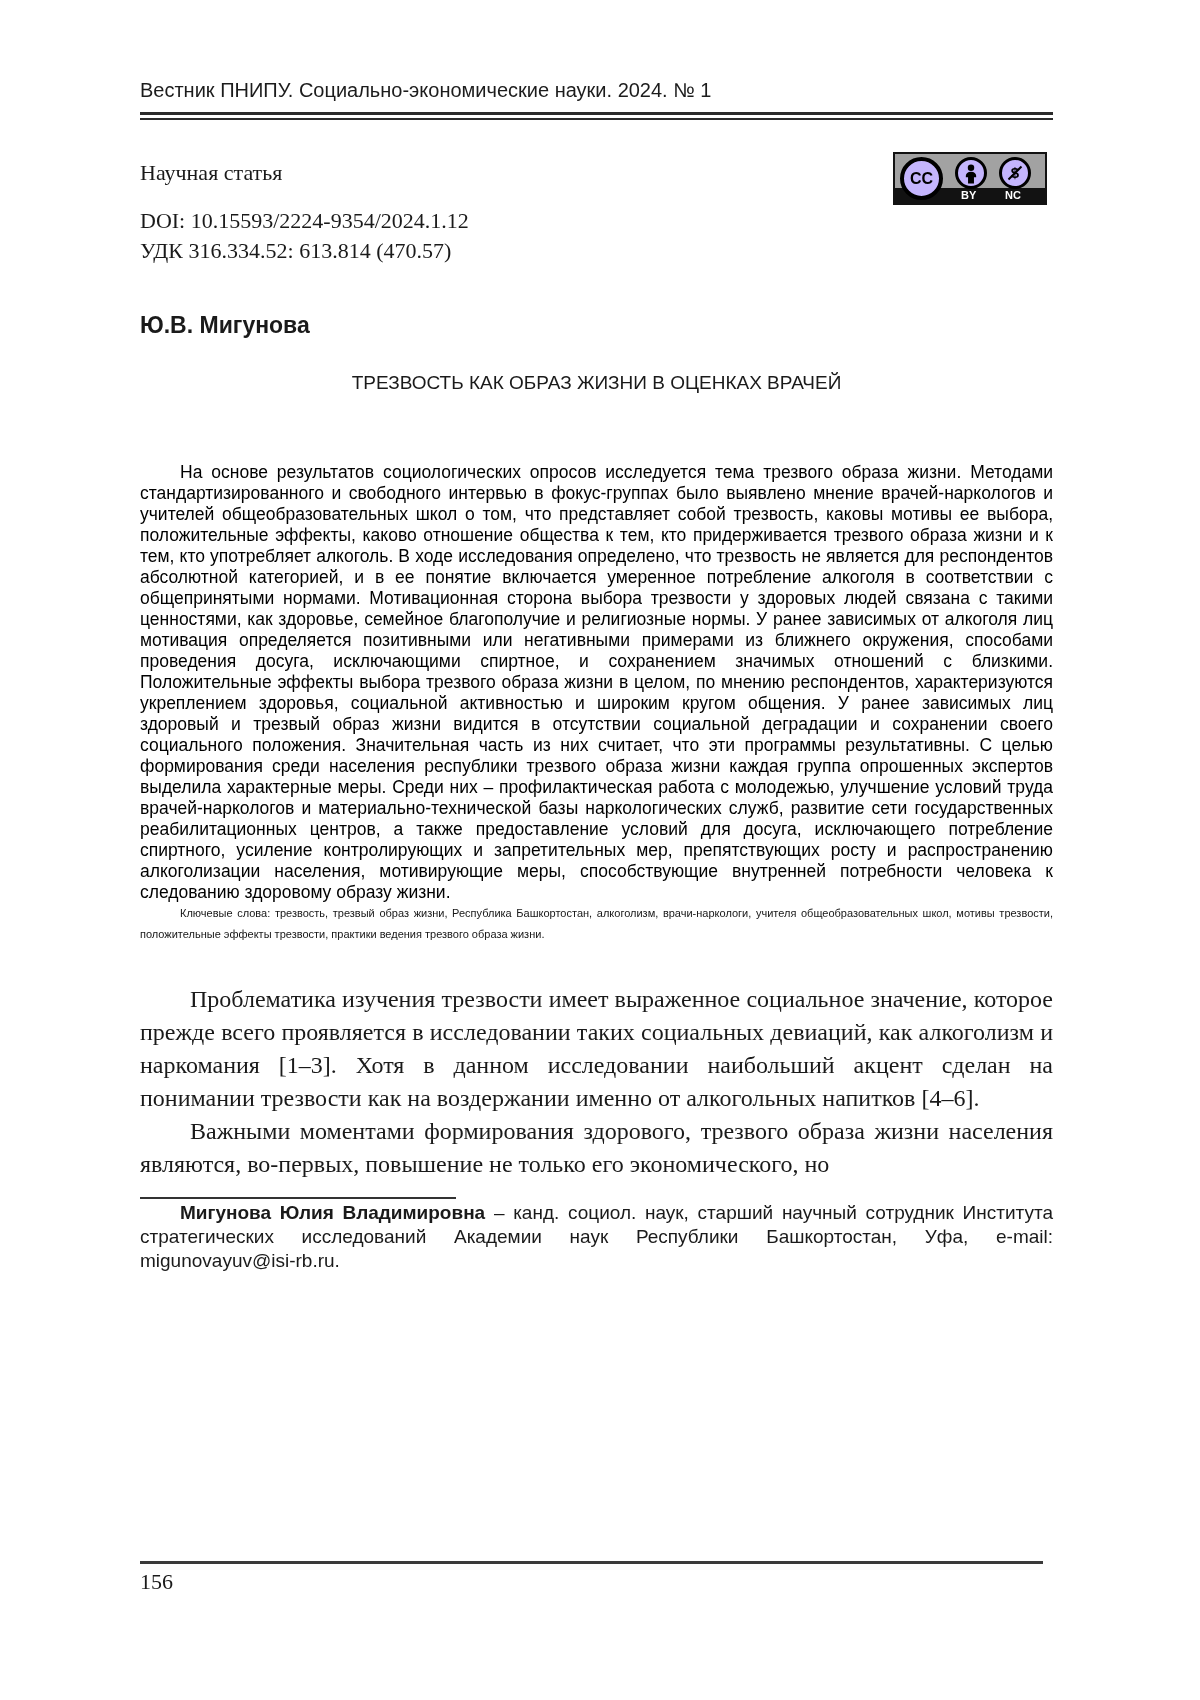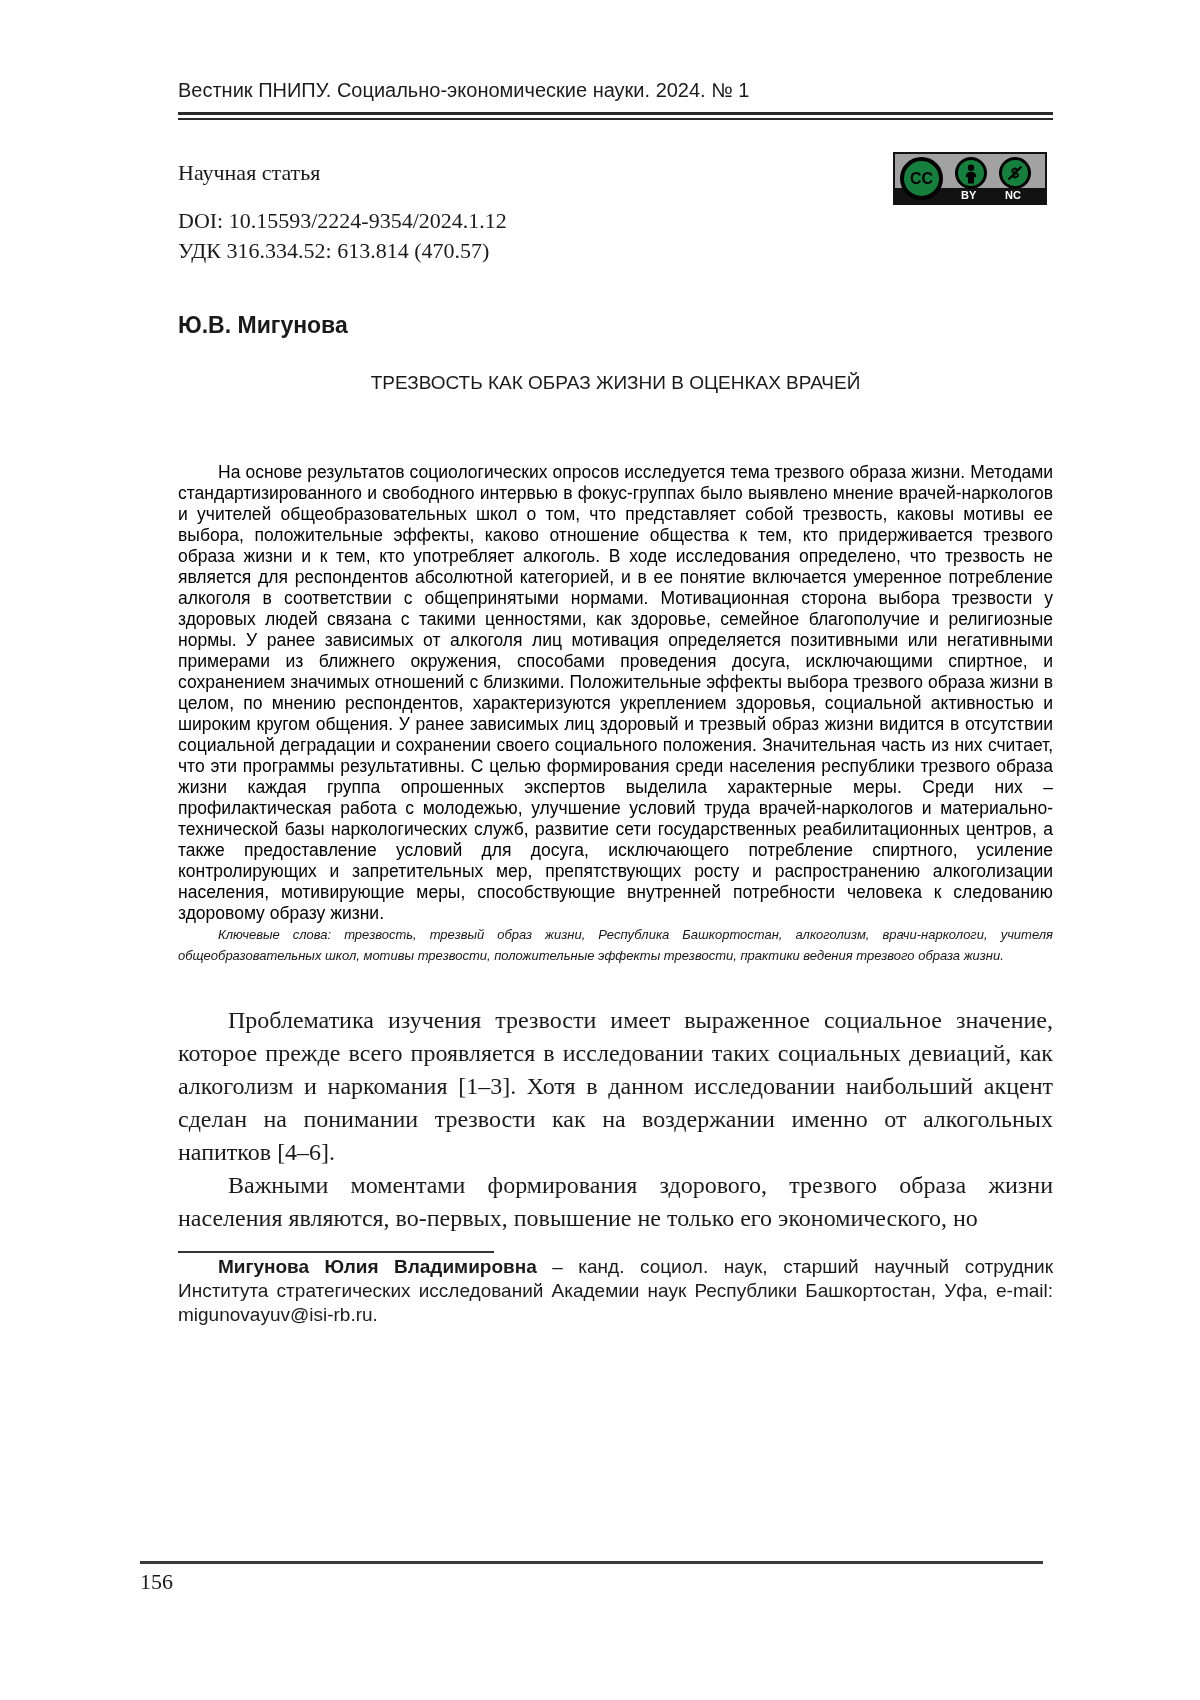--- a/index.html
+++ b/index.html
@@ -5,21 +5,21 @@
   html,body{margin:0;padding:0;background:#e9e9e9;}
   .page{
     position:relative;
     width:1200px;height:1700px;
     background:#ffffff;
     font-family:"Liberation Serif", serif;
     color:#1a1a1a;
     overflow:hidden;
     margin:0 auto;
   }
-  .content{padding:78px 147px 0 140px;margin-left:38px;}
+  .content{padding:78px 147px 0 140px;}
 
   .journal-line{
     font-family:"Liberation Sans", sans-serif;
     font-size:20px;line-height:24px;color:#1c1c1c;
   }
   .double-rule{
     margin-top:10px;height:3px;
     border-top:3px solid #2b2b2b;
     border-bottom:2px solid #2b2b2b;
   }
@@ -30,21 +30,21 @@
 
   
   .cc-badge{
     position:absolute;top:152px;left:893px;
     width:154px;height:53px;
     background:#a2a2a2;border:2px solid #121212;
     box-sizing:border-box;
   }
   .cc-strip{position:absolute;bottom:0;left:0;right:0;height:15px;background:#121212;}
   .cc-circ{
-    position:absolute;border-radius:50%;background:#15803d;box-sizing:border-box;
+    position:absolute;border-radius:50%;background:#c4b5fd;box-sizing:border-box;
     display:flex;align-items:center;justify-content:center;
   }
   .cc-main{top:3px;left:5px;width:43px;height:43px;border:4px solid #000;
     font-family:"Liberation Sans", sans-serif;font-weight:bold;font-size:16px;color:#000;}
   .cc-by{top:3px;left:60px;width:32px;height:32px;border:3px solid #000;}
   .cc-nc{top:3px;left:104px;width:32px;height:32px;border:3px solid #000;}
   .strip-label{
     position:absolute;bottom:0;height:15px;line-height:15px;color:#fff;
     font-family:"Liberation Sans", sans-serif;font-weight:bold;font-size:11px;
   }
@@ -65,23 +65,23 @@
   }
 
   .abstract{
     margin-top:56px;
     font-family:"Liberation Sans", sans-serif;
     font-size:17.5px;line-height:21px;
     text-align:justify;text-indent:40px;color:#000000;
   }
   .keywords{
     font-family:"Liberation Sans", sans-serif;
-    font-size:13px;line-height:21px;
+    font-size:11px;line-height:21px;
     text-align:justify;text-indent:40px;
-    font-style:italic;color:#161616;
+    color:#161616;
   }
 
   .body-par{
     font-size:24px;line-height:33px;
     text-align:justify;text-indent:50px;
   }
   .body-par.first{margin-top:38px;}
 
   .footnote{margin-top:16px;}
   .footnote-rule{width:316px;border-top:2px solid #333;}

